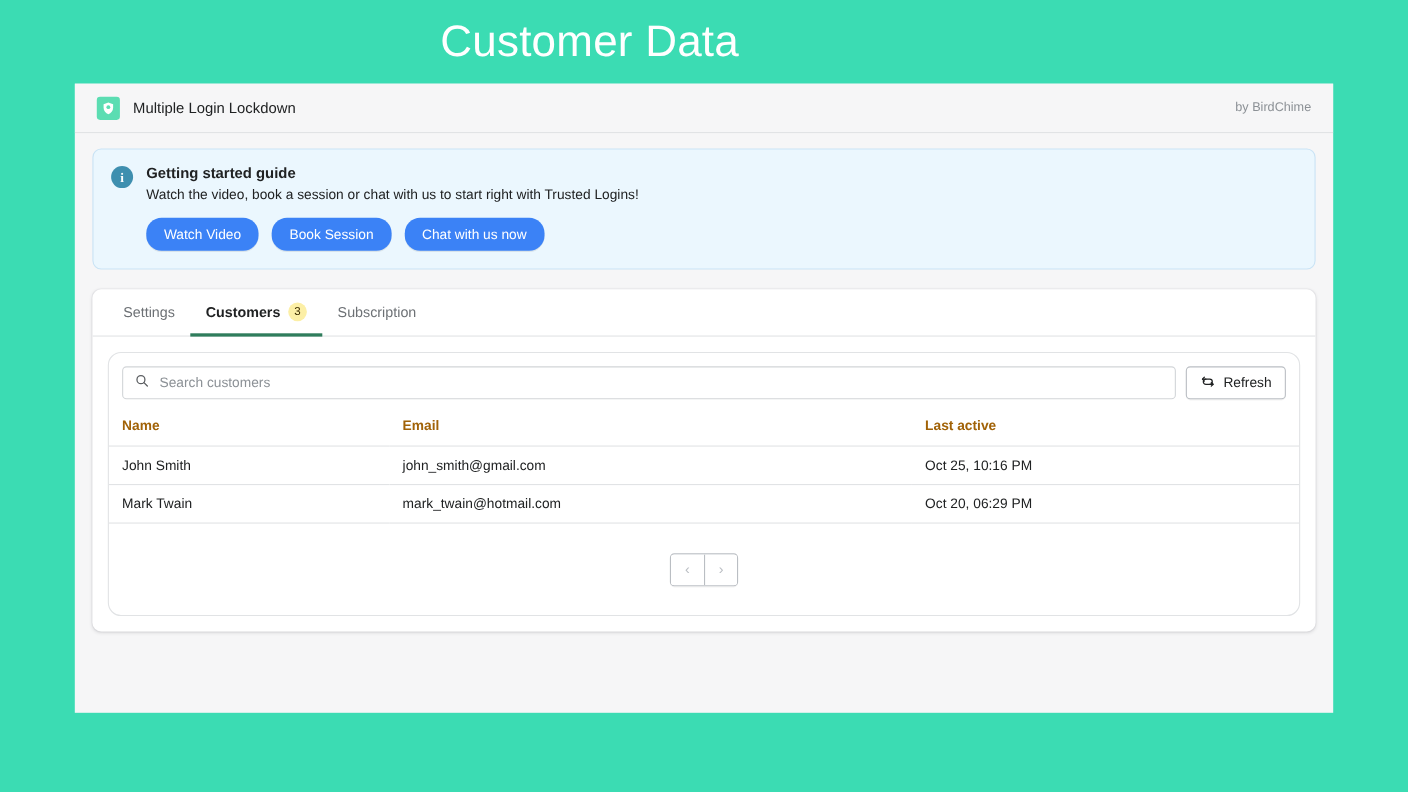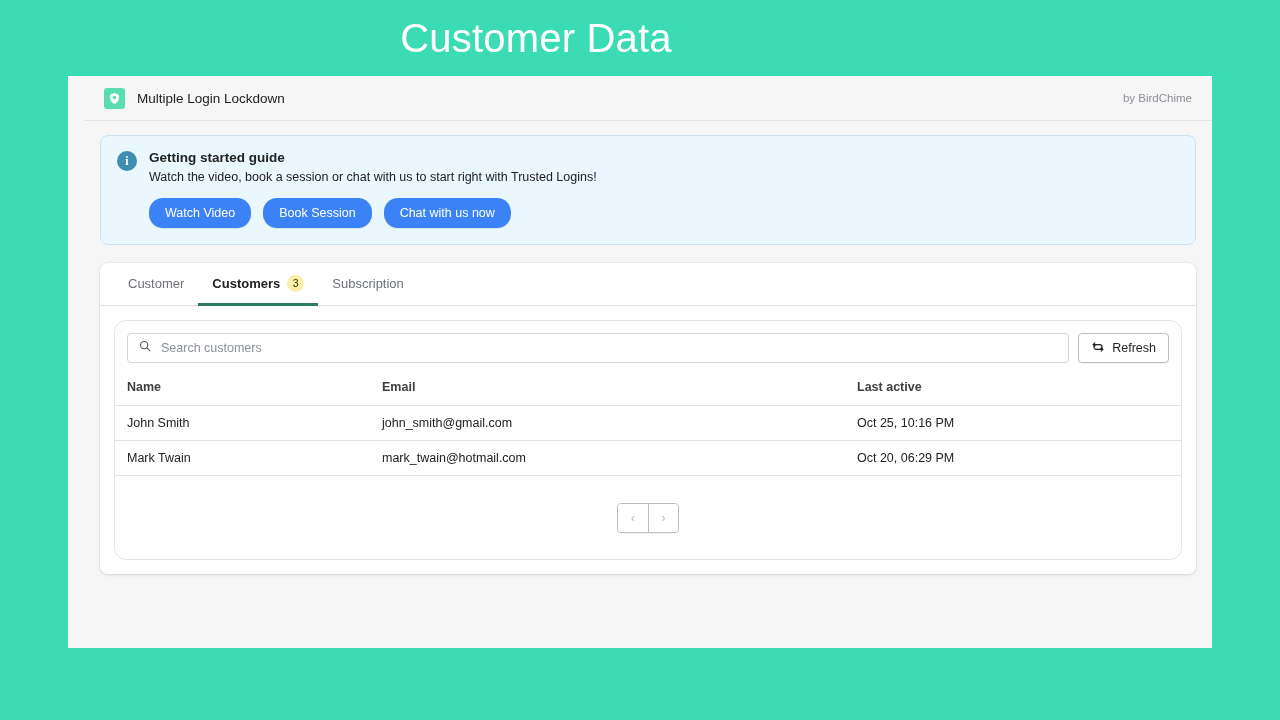--- a/index.html
+++ b/index.html
@@ -28,21 +28,20 @@
 
   
   .app-window {
     position: absolute;
     left: 68px;
     top: 76px;
     width: 1144px;
     height: 572px;
     background: #F6F6F7;
     overflow: hidden;
-    padding-left: 16px;
   }
 
   
   .app-topbar {
     height: 45px;
     background: #F6F6F7;
     border-bottom: 1px solid #E1E3E5;
     display: flex;
     align-items: center;
     padding: 0 20px;
@@ -227,21 +226,21 @@
 
   
   table.data-table {
     width: 100%;
     border-collapse: collapse;
   }
   table.data-table th {
     text-align: left;
     font-size: 12.5px;
     font-weight: 700;
-    color: #404040;
+    color: #a16207;
     padding: 6px 12px 11px 12px;
     border-bottom: 1px solid #E1E3E5;
   }
   table.data-table td {
     font-size: 12.5px;
     color: #202223;
     padding: 10px 12px;
     border-bottom: 1px solid #E1E3E5;
   }
   .col-name  { width: 255px; }
@@ -308,21 +307,21 @@
           <button class="btn-primary">Book Session</button>
           <button class="btn-primary">Chat with us now</button>
         </div>
       </div>
     </div>
 
     <div class="main-card">
 
       <div class="tabs">
         <div class="tab">
-          <span>Customer</span>
+          <span>Settings</span>
         </div>
         <div class="tab active">
           <span>Customers</span>
           <span class="tab-badge">3</span>
         </div>
         <div class="tab">
           <span>Subscription</span>
         </div>
       </div>
 

